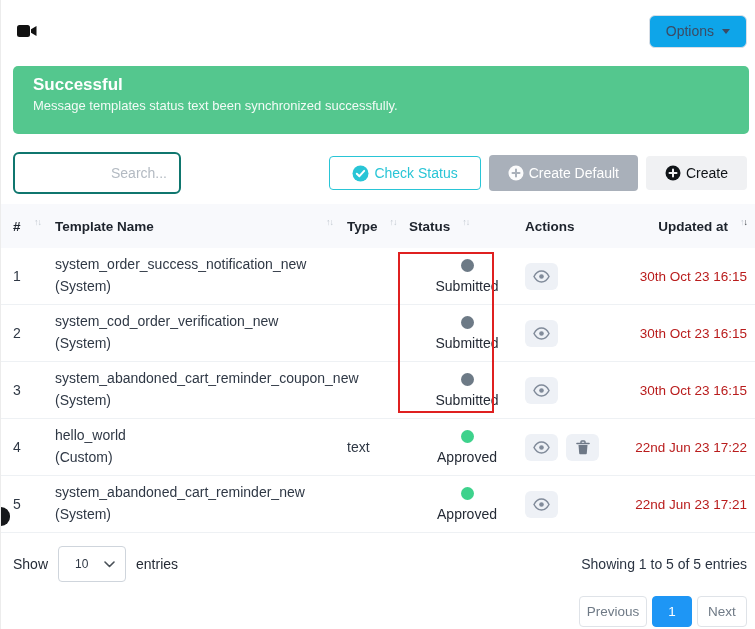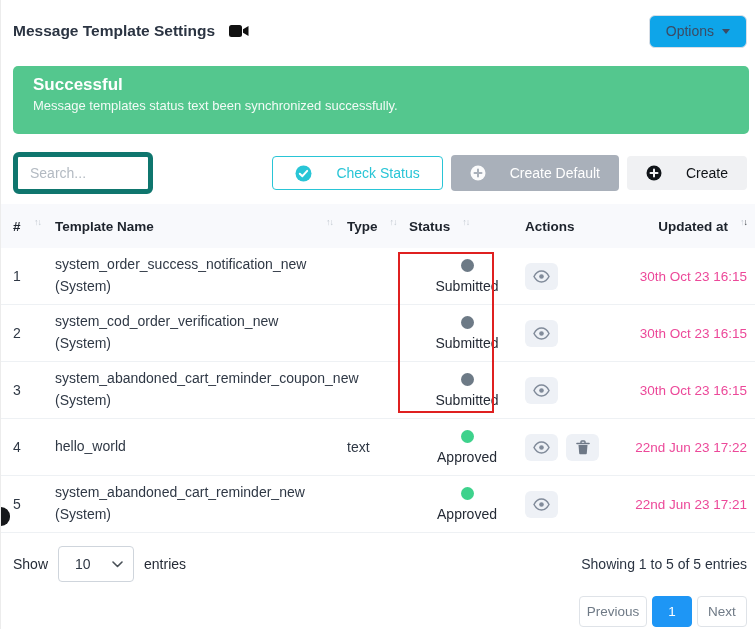--- a/index.html
+++ b/index.html
@@ -16,25 +16,25 @@
     border:1px solid #d8dee6; border-radius:6px; font-size:14px; color:#3c4b64; cursor:pointer; }
   .caret { display:inline-block; width:0; height:0; border-left:4px solid transparent; border-right:4px solid transparent; border-top:5px solid #3c4b64; }
 
   
   .alert { margin:18px 6px 0 12px; height:68px; background:#54c78e; border-radius:5px; padding:9px 20px; }
   .alert-title { color:#fff; font-size:17px; font-weight:bold; margin-bottom:3px; }
   .alert-msg { color:#f2fbf6; font-size:13px; }
 
   
   .toolbar { display:flex; align-items:center; margin:18px 8px 0 12px; height:42px; }
-  .search { width:140px; height:42px; border:5px solid #0f766e; border-radius:6px; padding:0 12px; font-size:14px;
-    color:#495057; outline:none; font-family:"Liberation Sans", sans-serif; }
+  .search { width:168px; height:42px; border:2px solid #0f766e; border-radius:6px; padding:0 12px; font-size:14px;
+    color:#495057; outline:none; font-family:"Liberation Sans", sans-serif;text-align:right; }
   .search::placeholder { color:#b3bac2; }
   .tb-btns { margin-left:auto; display:flex; align-items:center; }
-  .btn { height:34px; display:flex; align-items:center; gap:24px; border-radius:4px; font-size:14px; cursor:pointer; border:1px solid transparent; }
+  .btn { height:34px; display:flex; align-items:center; gap:5px; border-radius:4px; font-size:14px; cursor:pointer; border:1px solid transparent; }
   .btn-check { padding:0 22px; background:#fff; border:1px solid #29c5d6; color:#29c5d6; margin-right:8px; }
   .btn-gray { padding:17px 18px; background:#a9b0ba; color:#fff; margin-right:8px; }
   .btn-light { padding:0 18px; background:#f0f1f3; color:#101418; }
 
   
   .table-wrap { margin-top:10px; position:relative; }
   .trow { display:grid; grid-template-columns:42px 292px 62px 116px 110px 1fr; align-items:center; padding:0 8px 0 12px; }
   .thead { height:44px; background:#f8f9fc; font-size:13.5px; font-weight:bold; color:#1d232c; }
   .th { display:flex; align-items:center; }
   .sort { font-size:9px; letter-spacing:-1px; line-height:1; margin-left:auto; margin-right:14px; margin-top:-8px; }
@@ -46,50 +46,49 @@
   .tbody-row:first-of-type { border-top:1px solid #eef1f4; }
   .cell-name { line-height:1.55; color:#2f3845; }
   .cell-num { color:#2f3845; }
   .cell-type { color:#2f3845; }
   .status { display:flex; align-items:center; gap:6px; color:#252b36;flex-direction:column; }
   .dot { width:13px; height:13px; border-radius:50%; flex:0 0 13px; }
   .dot-submitted { background:#6d7a86; }
   .dot-approved { background:#3ed28c; }
   .actions { display:flex; align-items:center; gap:8px; }
   .icon-btn { width:33px; height:27px; background:#eef1f6; border:none; border-radius:6px; display:flex; align-items:center; justify-content:center; cursor:pointer; }
-  .cell-date { text-align:right; font-size:13.5px; color:#ec4899; padding-right:0px; justify-self:end; }
+  .cell-date { text-align:right; font-size:13.5px; color:#b91c1c; padding-right:0px; justify-self:end; }
 
   
   .red-box { position:absolute; left:397px; top:48px; width:96px; height:161px; border:2px solid #df2020; pointer-events:none; }
 
   
   .edge-dot { position:absolute; left:0; top:507px; width:9px; height:19px; background:#16181b; border-radius:0 10px 10px 0; }
 
   
   .footer { display:flex; align-items:center; margin:13px 8px 0 12px; }
   .show-lbl, .entries-lbl { font-size:14px; color:#252b36; }
-  .page-size { width:76px; height:36px; margin:0 10px; border:1px solid #cfd5dc; border-radius:4px; display:flex; align-items:center;
-    padding:0 10px 0 16px; font-size:14px; color:#2f3845; background:#fff; cursor:pointer; justify-content:space-between; }
+  .page-size { width:68px; height:36px; margin:0 10px; border:1px solid #cfd5dc; border-radius:4px; display:flex; align-items:center;
+    padding:0 10px 0 16px; font-size:12px; color:#2f3845; background:#fff; cursor:pointer; justify-content:space-between; }
   .summary { margin-left:auto; font-size:14px; color:#2b3442; }
 
   .pager { display:flex; justify-content:flex-end; align-items:center; margin:14px 8px 0 0; gap:5px; }
   .pg-btn { height:31px; display:flex; align-items:center; justify-content:center; border:1px solid #dfe3e8; background:#fff;
     color:#6f7a86; font-size:13.5px; border-radius:4px; cursor:pointer; }
   .pg-prev { width:68px; } .pg-next { width:50px; }
   .pg-cur { width:40px; height:31px; background:#1e96f5; border:1px solid #1e96f5; color:#fff; font-size:13.5px;
     display:flex; align-items:center; justify-content:center; border-radius:4px; cursor:pointer; }
 </style>
 </head>
 <body>
 
 <div class="page">
 
   <div class="hdr">
     <div class="hdr-left">
-      <span class="hdr-title">Message Template Settings</span>
       <span class="video-ic">
         <svg width="21" height="16" viewBox="0 0 21 16">
             <rect x="0" y="2" width="13" height="12" rx="2.5" fill="#111"></rect>
             <path d="M14 6.2 L19.5 3 V13 L14 9.8 Z" fill="#111"></path>
           </svg>
       </span>
     </div>
     <button class="btn-options">
       <span>Options</span>
       <span class="caret"></span>
@@ -219,20 +218,21 @@
             </svg>
         </button>
       </div>
       <div class="cell-date">30th Oct 23 16:15</div>
     </div>
 
     <div class="trow tbody-row">
       <div class="cell-num">4</div>
       <div class="cell-name">
         <div>hello_world</div>
+        <div>(Custom)</div>
       </div>
       <div class="cell-type">text</div>
       <div class="status">
         <span class="dot dot-approved"></span>
         <span>Approved</span>
       </div>
       <div class="actions">
         <button class="icon-btn">
           <svg width="17" height="13" viewBox="0 0 17 13">
               <path d="M1 6.5 C3 2.6 5.6 1 8.5 1 C11.4 1 14 2.6 16 6.5 C14 10.4 11.4 12 8.5 12 C5.6 12 3 10.4 1 6.5 Z" fill="none" stroke="#818b9a" stroke-width="1.5"></path>

